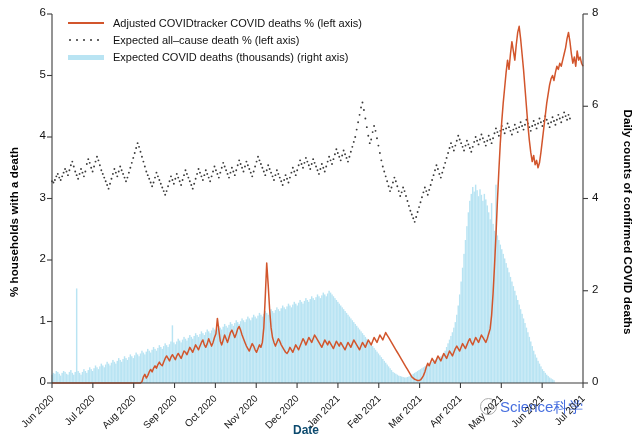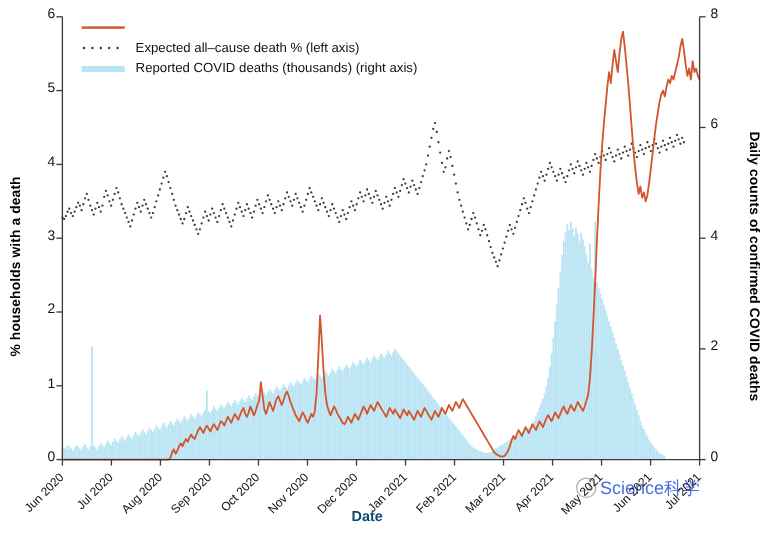--- a/index.html
+++ b/index.html
@@ -810,36 +810,37 @@
     <div class="axis-title-y-right">Daily counts of confirmed COVID deaths</div>
   </div>
 
   <div class="axis-title-x">Date</div>
 
   <div class="legend">
     <div class="legend-row">
       <span class="legend-key">
           <i class="k-line"></i>
         </span>
+      <span class="legend-text">Adjusted COVIDtracker COVID deaths % (left axis)</span>
     </div>
     <div class="legend-row">
       <span class="legend-key">
         <i class="k-dot" style="left:1px"></i>
           <i class="k-dot" style="left:8px"></i>
           <i class="k-dot" style="left:15px"></i>
           <i class="k-dot" style="left:22px"></i>
           <i class="k-dot" style="left:29px"></i>
       </span>
       <span class="legend-text">Expected all–cause death % (left axis)</span>
     </div>
     <div class="legend-row">
       <span class="legend-key">
           <i class="k-band"></i>
         </span>
-      <span class="legend-text">Reported COVID deaths (thousands) (right axis)</span>
+      <span class="legend-text">Expected COVID deaths (thousands) (right axis)</span>
     </div>
   </div>
 
   <div class="watermark">
     <span class="wm-logo"></span><span>Science科学</span>
   </div>
 
   <div id="ticklabels">
       <div class="tick-label" style="left: -12px; top: 391px; width: 64px;">Jun 2020</div>
       <div class="tick-label" style="left: 28.8462px; top: 391px; width: 64px;">Jul 2020</div>

